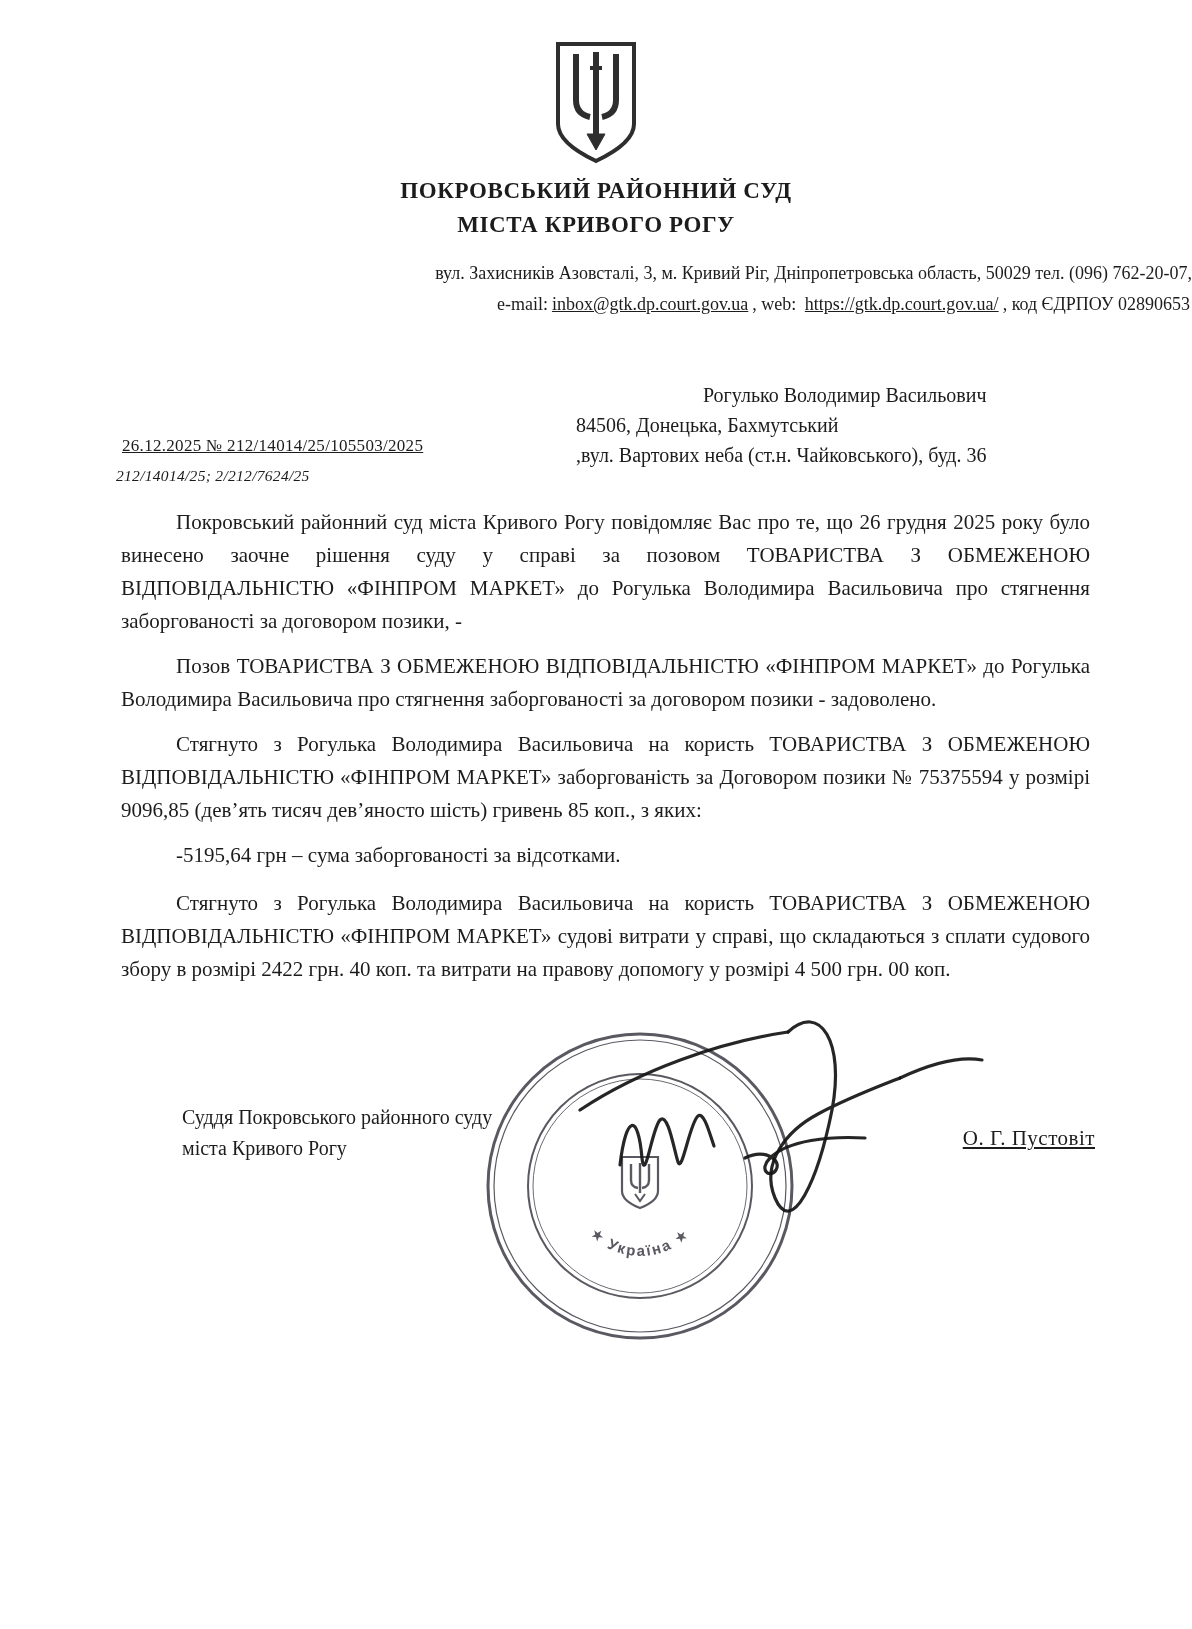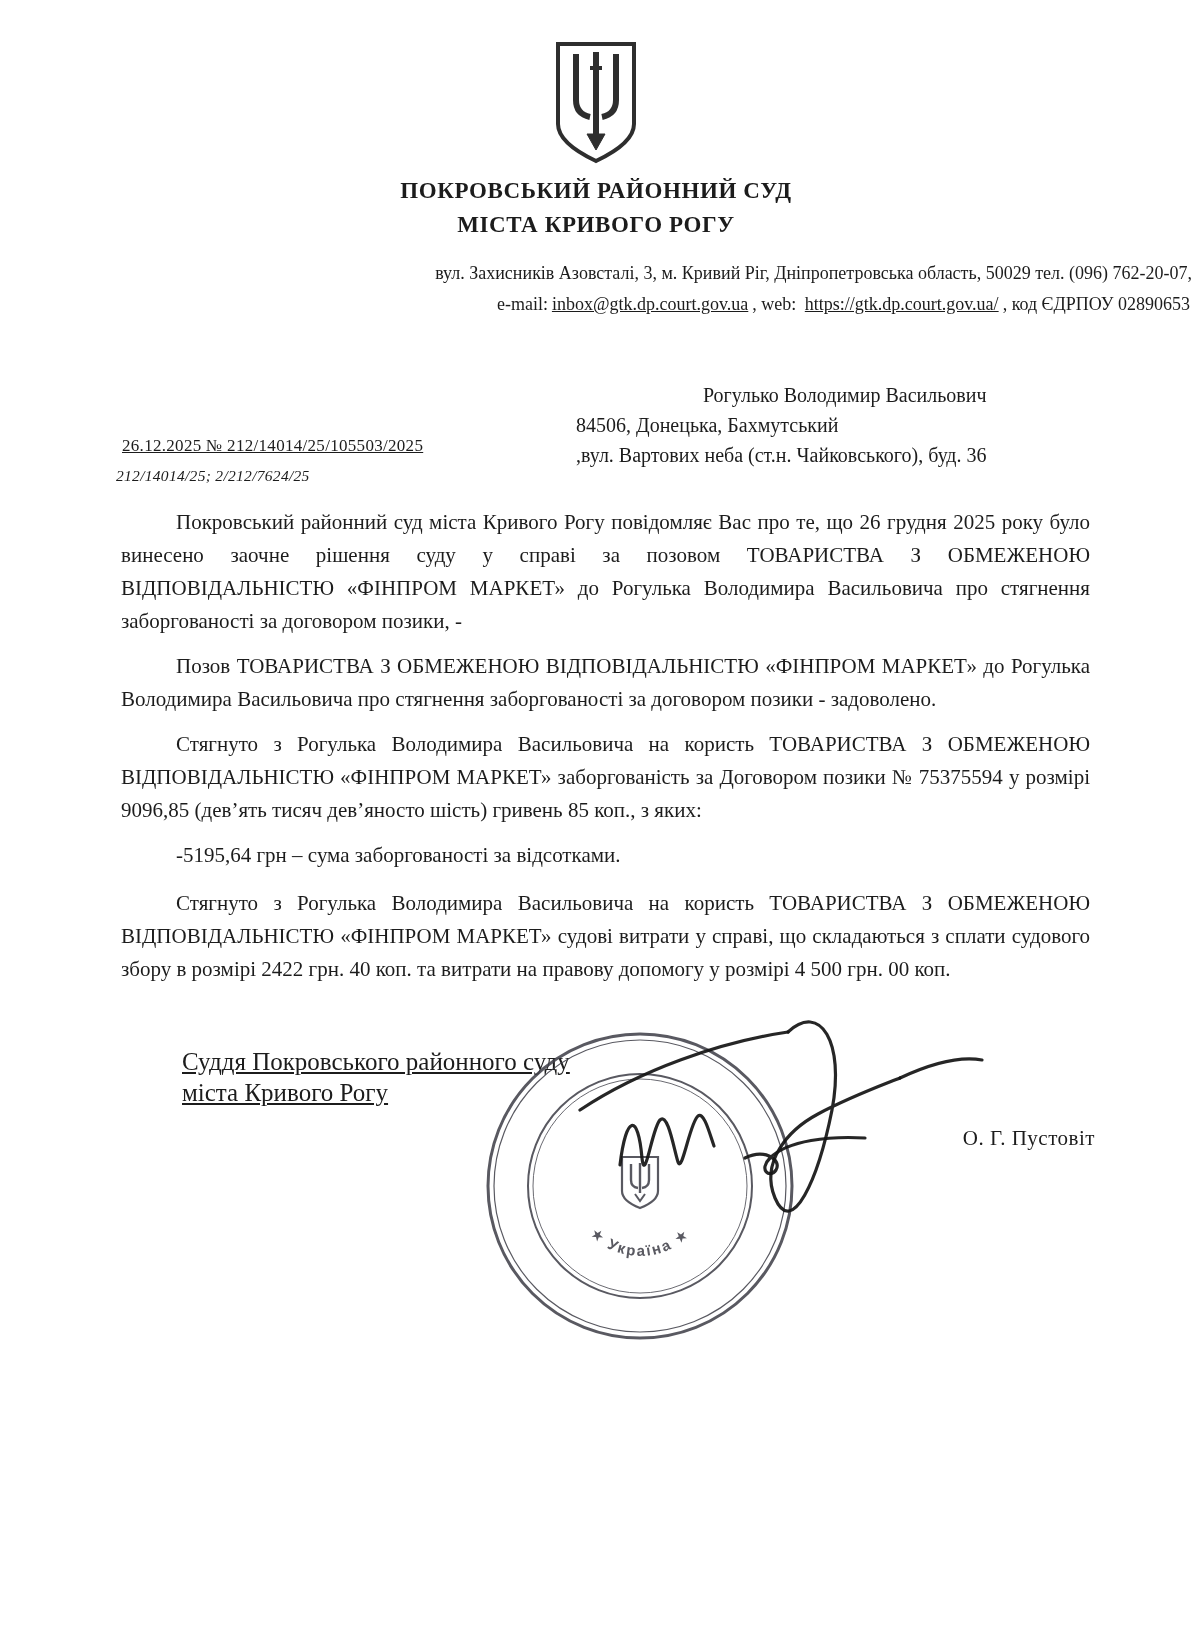--- a/index.html
+++ b/index.html
@@ -43,26 +43,26 @@
   }
 
   .body-text {
     position: absolute; left: 121px; top: 506px; width: 969px;
     font-size: 21px; line-height: 33px; text-align: justify;
   }
   .body-text p { text-indent: 55px; margin-bottom: 12px; }
   .body-text p.item { text-align: left; margin-bottom: 15px; }
 
   .judge-title {
-    position: absolute; left: 182px; top: 1046px;
-    font-size: 25px; line-height: 31px; text-decoration: underline;
+    position: absolute; left: 182px; top: 1102px;
+    font-size: 20px; line-height: 31px;
   }
   .judge-name {
     position: absolute; right: 97px; top: 1126px;
-    font-size: 21px; letter-spacing: .5px;
+    font-size: 21px; letter-spacing: .5px; text-decoration: underline;
   }
 
   .stamp { position: absolute; left: 478px; top: 1024px; width: 324px; height: 324px; opacity: .87; }
   .stamp .ring { stroke: var(--stamp-ink, #41414a); fill: none; }
   .stamp text {
     font-family: "Liberation Sans", "DejaVu Sans", sans-serif;
     fill: var(--stamp-ink, #41414a);
   }
   .stamp .shield path { stroke: var(--stamp-ink, #41414a); fill: none; }
 

